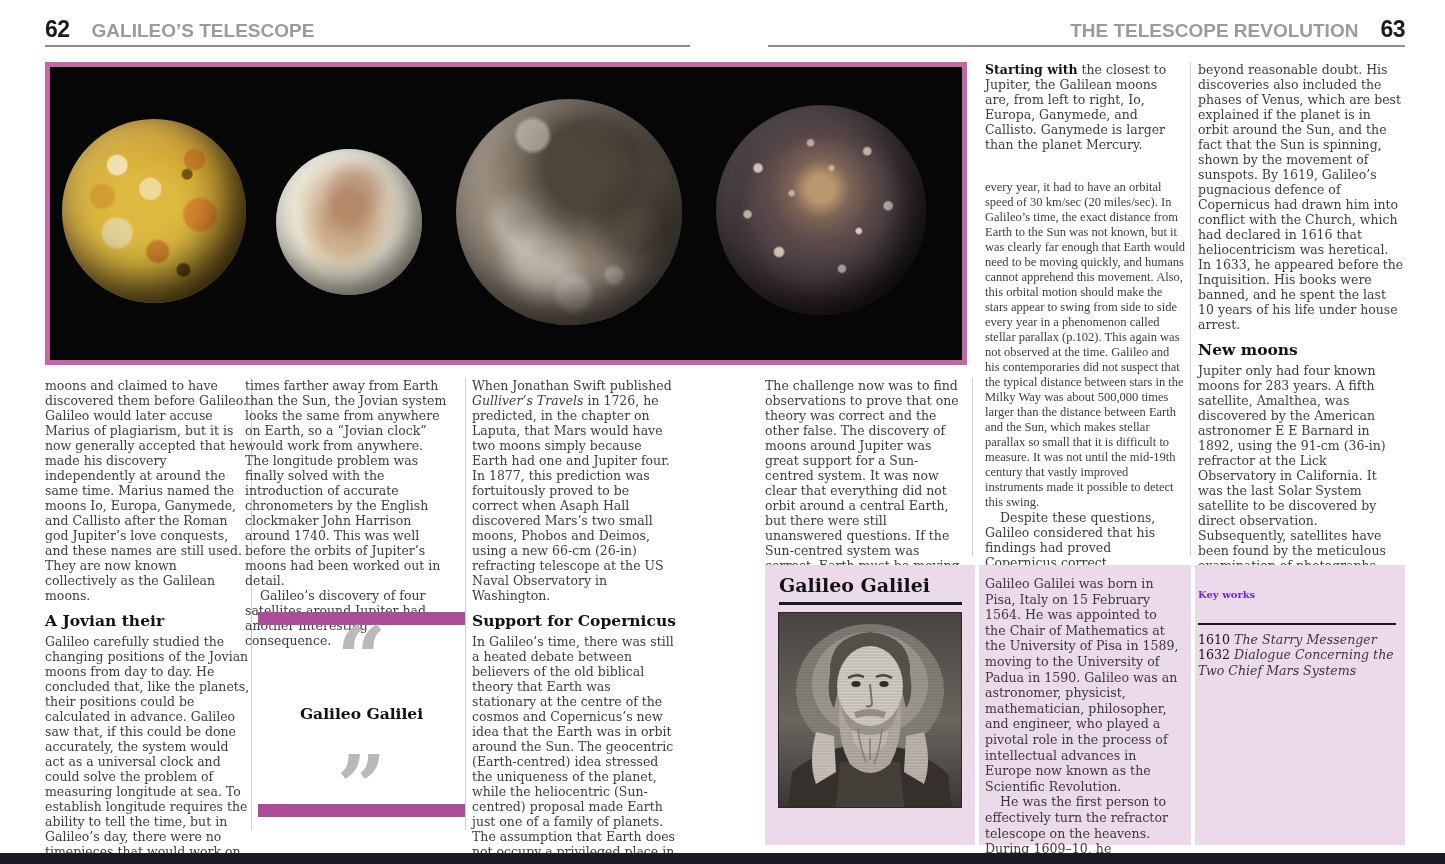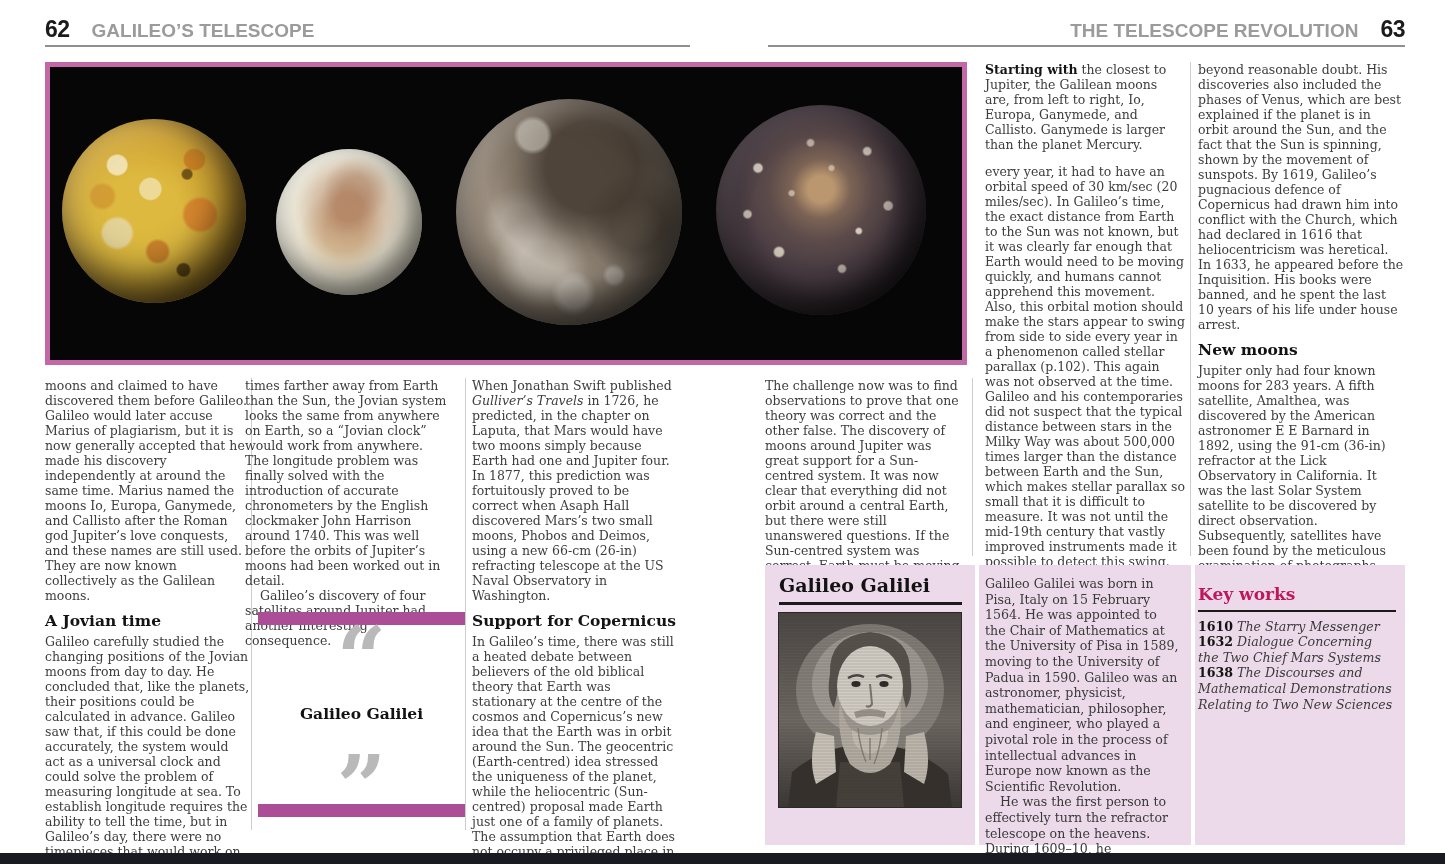--- a/index.html
+++ b/index.html
@@ -65,21 +65,21 @@
       radial-gradient(circle at 68% 60%, rgba(250,240,225,.8) 0 1.2%, transparent 2.2%),
       radial-gradient(circle at 36% 42%, rgba(250,240,225,.55) 0 1.2%, transparent 2.2%),
       radial-gradient(circle at 55% 30%, rgba(250,240,225,.5) 0 1.1%, transparent 2.1%),
       radial-gradient(circle at 50% 40%, rgba(198,160,115,.9) 0 8%, rgba(170,135,100,.5) 18%, rgba(140,110,90,.25) 32%, transparent 50%),
       radial-gradient(circle at 50% 50%, #4c3f45 0 45%, #3a2f36 70%, #27202a 88%, #171218 100%);
     box-shadow: inset -12px -18px 40px rgba(0,0,0,.85), inset 8px 10px 24px rgba(235,220,230,.18);}
 
   
   .col{position:absolute;font-size:12.5px;line-height:15px;color:#3d3d3d;}
   .col p{margin:0;}
-  .col .gap{margin-top:12px;}
+  .col .gap{margin-top:28px;font-family:Liberation Serif, serif;}
   .indent{text-indent:15px;}
   .colhead{font-family:"DejaVu Serif",serif;font-weight:bold;font-size:15.5px;line-height:17px;
            color:#131313;margin:9px 0 5px 0;}
   .ital{font-style:italic;}
   .lead{font-weight:bold;color:#141414;}
   .vline{position:absolute;width:1px;background:#cdcdcd;}
 
   
   .quotebox{position:absolute;left:258px;top:612px;width:207px;height:205px;}
   .qbar{position:absolute;left:0;width:207px;height:13px;background:#ac4d98;}
@@ -93,24 +93,24 @@
   .qtext{font-size:15px;line-height:18.5px;color:#4a4a4a;margin:0 4px;}
   .qattr{font-size:15.5px;line-height:18px;font-weight:bold;color:#121212;margin-top:1px;}
 
   
   .bio{position:absolute;left:765px;top:565px;width:640px;height:280px;background:#ecdaea;}
   .bio-divider{position:absolute;top:0;width:4px;height:280px;background:#ffffff;}
   .bio-title{position:absolute;left:14px;top:9px;font-size:19px;font-weight:bold;color:#121212;}
   .bio-title-rule{position:absolute;left:14px;top:37px;width:183px;height:3px;background:#1a1a1a;}
   .portrait{position:absolute;left:13px;top:47px;width:184px;height:196px;}
   .bio .col{font-size:12.6px;line-height:15.6px;color:#3a3a3a;}
-  .kwhead{font-weight:bold;font-size:17px;color:#be185d;margin:11px 0 0 0;padding-bottom:7px;
+  .kwhead{font-weight:bold;font-size:10px;color:#6d28d9;margin:11px 0 0 0;padding-bottom:20px;
           border-bottom:2.5px solid #1a1a1a;}
   .kwlist{margin-top:7px;}
-  .kw .kwy{font-weight:bold;color:#141414;}
+  .kw .kwy{font-weight:normal;color:#141414;}
   .kw .kwt{font-style:italic;}
 
   
   .footer-bar{position:absolute;left:0;top:853px;width:1445px;height:11px;background:#1a1a22;}
 </style>
 </head>
 <body>
 
 <div id="page">
 
@@ -130,21 +130,21 @@
     <div class="moon moon-callisto" title="Callisto"></div>
   </div>
 
   <div class="vline" style="left:251px;top:378px;height:452px;"></div>
   <div class="vline" style="left:465px;top:378px;height:452px;"></div>
   <div class="vline" style="left:972px;top:378px;height:178px;"></div>
   <div class="vline" style="left:1190px;top:62px;height:494px;"></div>
 
   <div class="col" style="left:45px;top:378px;width:206px;">
     <p>moons and claimed to have discovered them before Galileo. Galileo would later accuse Marius of plagiarism, but it is now generally accepted that he made his discovery independently at around the same time. Marius named the moons Io, Europa, Ganymede, and Callisto after the Roman god Jupiter’s love conquests, and these names are still used. They are now known collectively as the Galilean moons.</p>
-    <div class="colhead">A Jovian time</div>
+    <div class="colhead">A Jovian their</div>
     <p>Galileo carefully studied the changing positions of the Jovian moons from day to day. He concluded that, like the planets, their positions could be calculated in advance. Galileo saw that, if this could be done accurately, the system would act as a universal clock and could solve the problem of measuring longitude at sea. To establish longitude requires the ability to tell the time, but in Galileo’s day, there were no timepieces that would work on a boat. As Jupiter is at least four</p>
   </div>
 
   <div class="col" style="left:245px;top:378px;width:205px;">
     <p>times farther away from Earth than the Sun, the Jovian system looks the same from anywhere on Earth, so a “Jovian clock” would work from anywhere. The longitude problem was finally solved with the introduction of accurate chronometers by the English clockmaker John Harrison around 1740. This was well before the orbits of Jupiter’s moons had been worked out in detail.</p>
     <p class="indent">Galileo’s discovery of four satellites around Jupiter had another interesting consequence.</p>
   </div>
 
   <div class="quotebox">
     <div class="qbar top"></div>
@@ -232,20 +232,19 @@
     <div class="col" style="left:220px;top:11px;width:196px;">
       <p>Galileo Galilei was born in Pisa, Italy on 15 February 1564. He was appointed to the Chair of Mathematics at the University of Pisa in 1589, moving to the University of Padua in 1590. Galileo was an astronomer, physicist, mathematician, philosopher, and engineer, who played a pivotal role in the process of intellectual advances in Europe now known as the Scientific Revolution.</p>
       <p class="indent">He was the first person to effectively turn the refractor telescope on the heavens. During 1609–10, he discovered</p>
     </div>
 
     <div class="col" style="left:433px;top:11px;width:198px;">
       <div class="kwhead">Key works</div>
       <div class="kwlist">
         <div class="kw"><span class="kwy">1610</span> <span class="kwt">The Starry Messenger</span></div>
         <div class="kw"><span class="kwy">1632</span> <span class="kwt">Dialogue Concerning the Two Chief Mars Systems</span></div>
-        <div class="kw"><span class="kwy">1638</span> <span class="kwt">The Discourses and Mathematical Demonstrations Relating to Two New Sciences</span></div>
       </div>
     </div>
   </div>
 
   <div class="footer-bar"></div>
 
 </div>
 
 </body></html>

